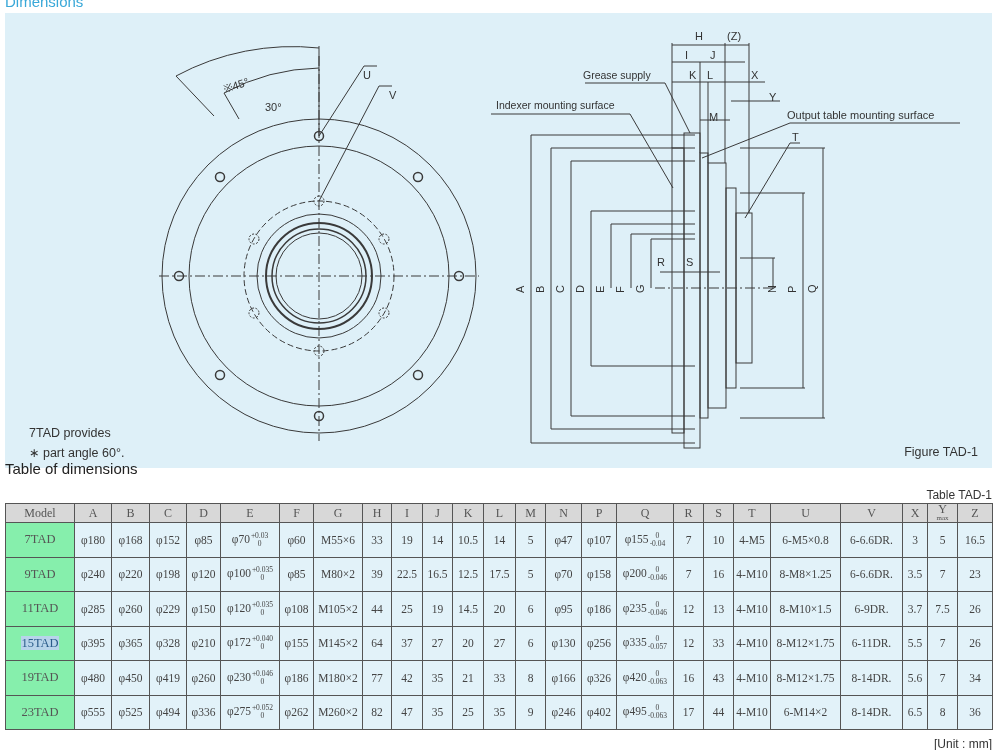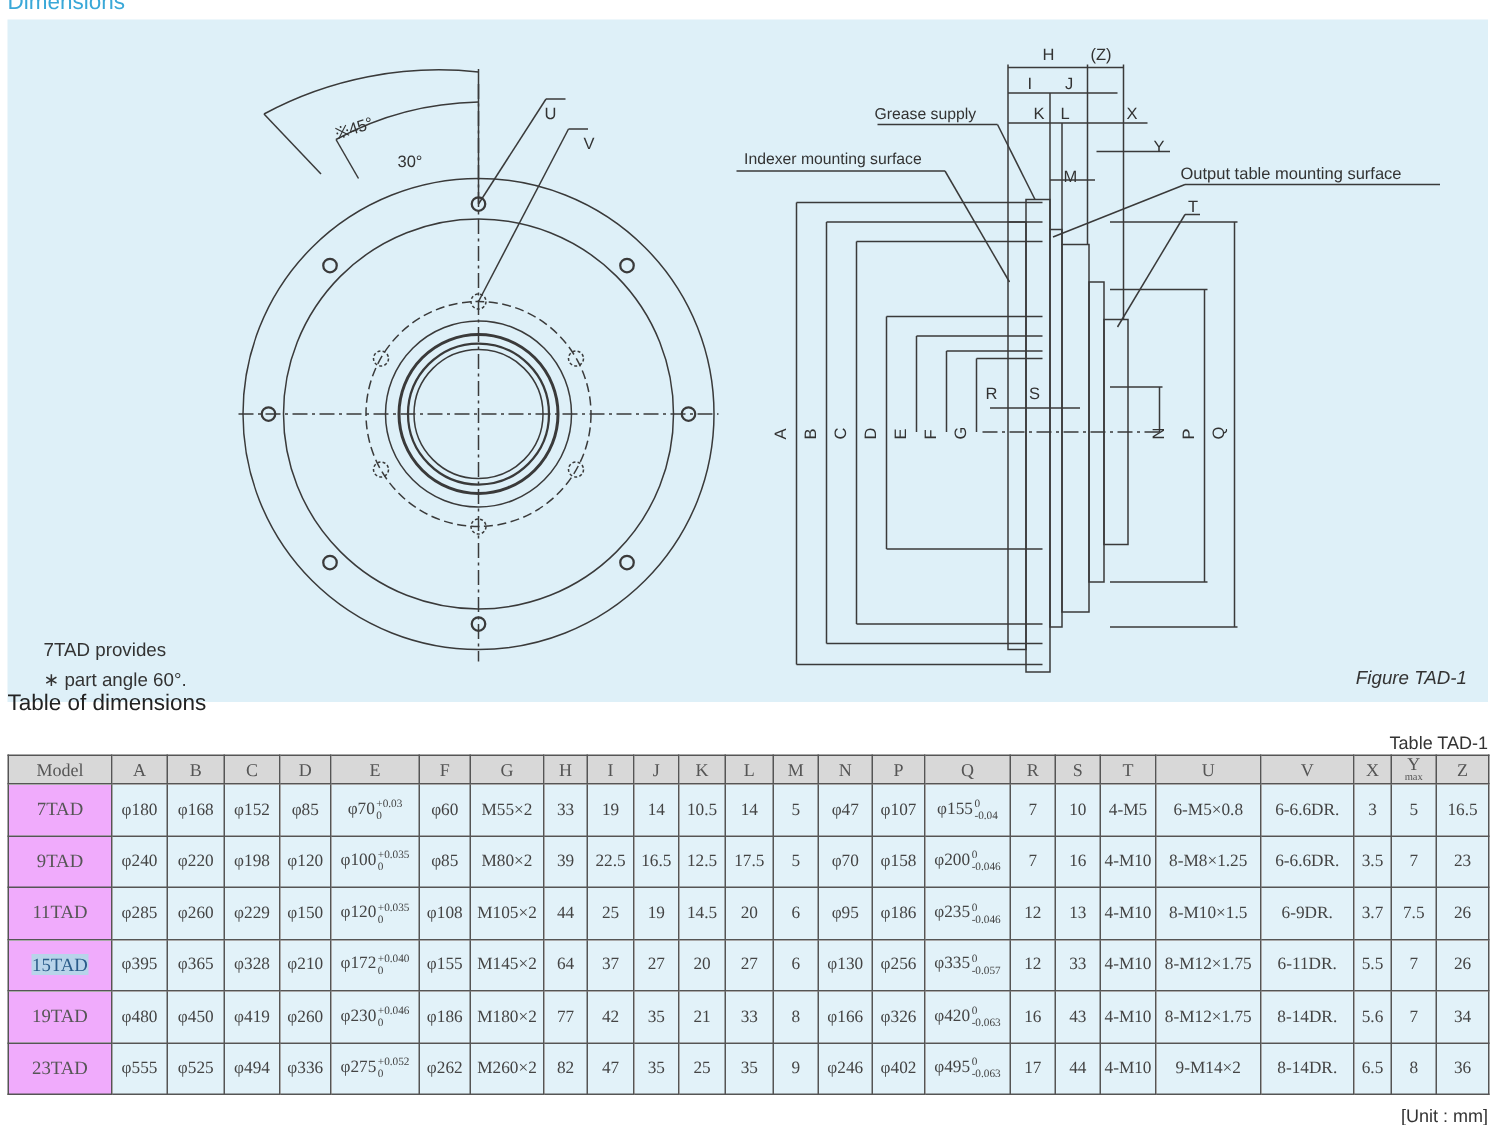--- a/index.html
+++ b/index.html
@@ -1,31 +1,31 @@
 <!DOCTYPE html>
 <html><head>
 <meta charset="utf-8">
 <style>
   * { box-sizing: border-box; margin: 0; padding: 0; }
   body { width: 1000px; height: 750px; background: #ffffff; font-family: "Liberation Sans", sans-serif; position: relative; overflow: hidden; color: #333; }
   .section-title { position: absolute; left: 5px; top: -7px; font-size: 15px; color: #3aa8d8; }
   .figure-panel { position: absolute; left: 5px; top: 13px; width: 987px; height: 455px; background: #def0f8; }
   .figure-panel svg { position: absolute; left: 0; top: 0; }
   .note { position: absolute; left: 24px; font-size: 12.5px; color: #333; }
-  .figure-caption { position: absolute; right: 14px; top: 432px; font-size: 12.5px; color: #333; font-style: italic; }
+  .figure-caption { position: absolute; right: 14px; top: 432px; font-size: 12.5px; color: #333; }
   .table-title { position: absolute; left: 5px; top: 460px; font-size: 15px; color: #222; }
   .table-caption { position: absolute; right: 8px; top: 488px; font-size: 12px; color: #333; }
   .unit { position: absolute; right: 8px; top: 737px; font-size: 12px; color: #333; margin-left: 11px; }
   table.dims { position: absolute; left: 5px; top: 503px; border-collapse: collapse; font-family: "Liberation Serif", serif; font-size: 11.5px; color: #444; table-layout: fixed; }
   table.dims th, table.dims td { border: 1.5px solid #555; text-align: center; padding: 0 1px; white-space: nowrap; overflow: hidden; }
   table.dims th { background: #d8d8d8; height: 16px; font-weight: normal; font-size: 12px; color: #555; }
   table.dims td { background: #e2f2f9; height: 34.5px; }
-  table.dims td.model { background: #f0abfc; font-size: 12.5px; color: #555; }
+  table.dims td.model { background: #86efac; font-size: 12.5px; color: #555; }
   table.dims td.model.selected span { background: #b8d4ea; color: #2a5c8a; }
-  .tol { display: inline-block; vertical-align: middle; font-size: 7.5px; line-height: 8px; text-align: left; margin-left: 1px; }
+  .tol { display: inline-block; vertical-align: middle; font-size: 7.5px; line-height: 8px; text-align: center; margin-left: 1px; }
   .tol span { display: block; }
   .ymax { display: block; font-size: 7px; line-height: 7px; }
   .yh { display: block; line-height: 11px; }
   svg text { font-family: "Liberation Sans", sans-serif; }
 </style>
 </head>
 <body>
 
 <div class="section-title">Dimensions</div>
 
@@ -241,21 +241,21 @@
   </thead>
   <tbody id="table-body">
       <tr>
         <td class="model"><span>7TAD</span></td>
         <td>φ180</td>
         <td>φ168</td>
         <td>φ152</td>
         <td>φ85</td>
         <td><span>φ70</span><span class="tol"><span>+0.03</span><span>0</span></span></td>
         <td>φ60</td>
-        <td>M55×2</td>
+        <td>M55×6</td>
         <td>33</td>
         <td>19</td>
         <td>14</td>
         <td>10.5</td>
         <td>14</td>
         <td>5</td>
         <td>φ47</td>
         <td>φ107</td>
         <td><span>φ155</span><span class="tol"><span>0</span><span>-0.04</span></span></td>
         <td>7</td>
@@ -389,21 +389,21 @@
         <td>35</td>
         <td>25</td>
         <td>35</td>
         <td>9</td>
         <td>φ246</td>
         <td>φ402</td>
         <td><span>φ495</span><span class="tol"><span>0</span><span>-0.063</span></span></td>
         <td>17</td>
         <td>44</td>
         <td>4-M10</td>
-        <td>9-M14×2</td>
+        <td>6-M14×2</td>
         <td>8-14DR.</td>
         <td>6.5</td>
         <td>8</td>
         <td>36</td>
       </tr>
     </tbody>
 </table>
 
 <div class="unit">[Unit : mm]</div>
 

